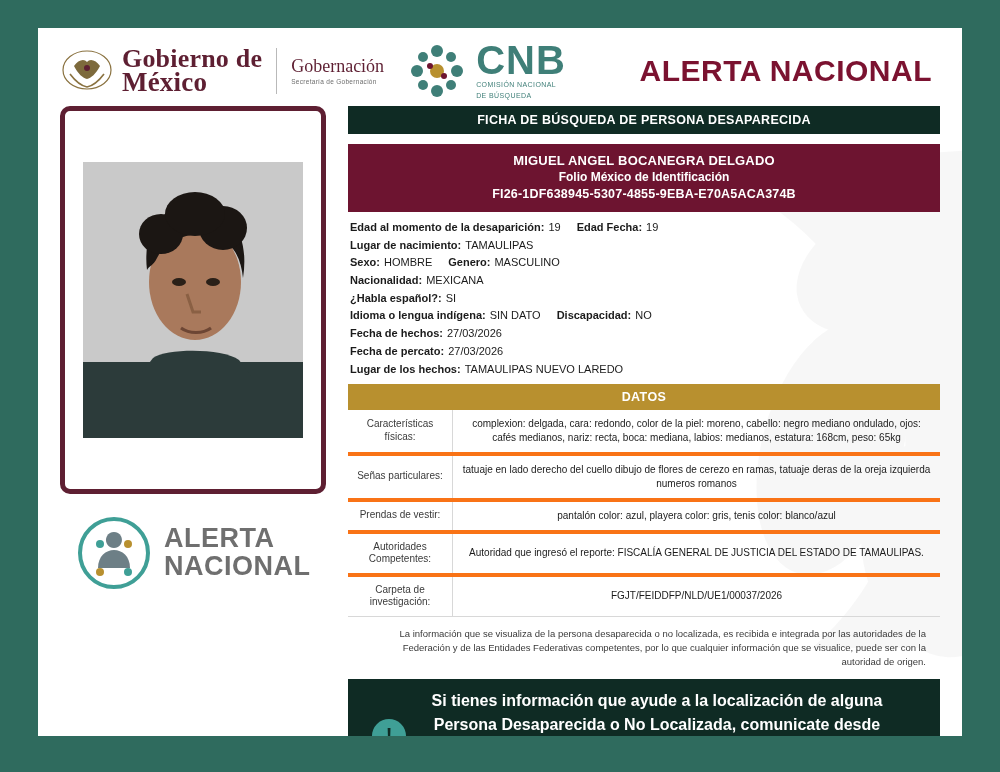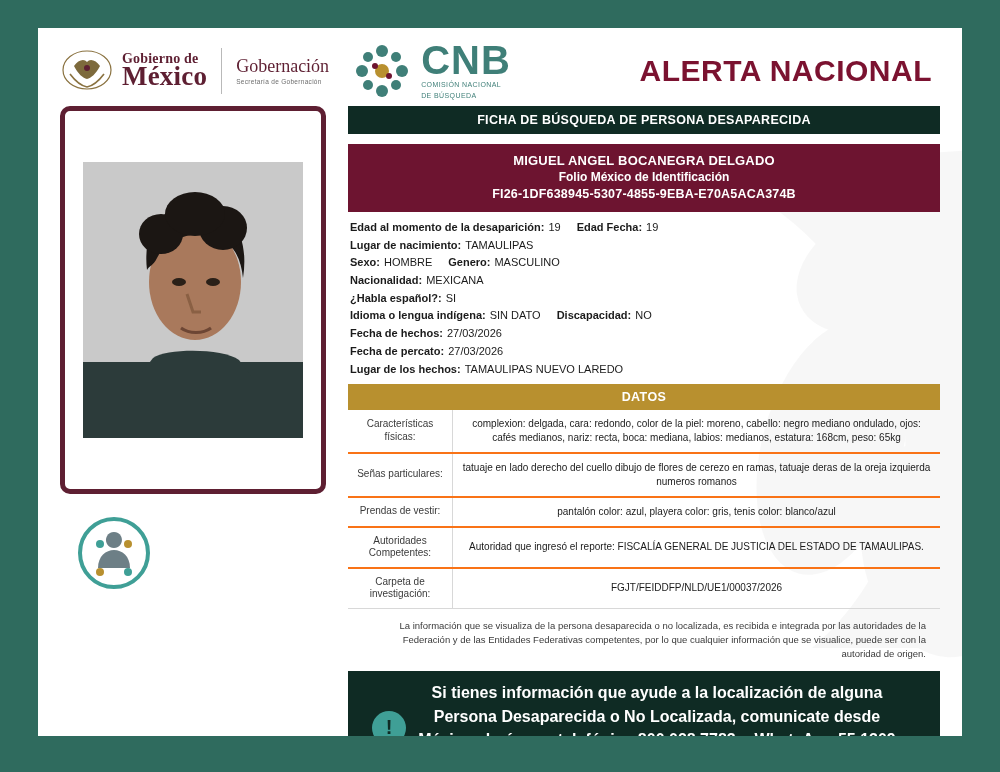--- a/index.html
+++ b/index.html
@@ -44,21 +44,21 @@
     width: 54px;
     height: 46px;
     margin-right: 8px;
     flex: none;
   }
   .gob-text {
     line-height: 1;
   }
   .gob-line1 {
     font-family: "Liberation Serif", serif;
-    font-size: 14px;
+    font-size: 26px;
     font-weight: bold;
     color: #5e1f32;
     letter-spacing: .2px;
   }
   .gob-line2 {
     font-family: "Liberation Serif", serif;
     font-size: 27px;
     font-weight: bold;
     color: #5e1f32;
     margin-top: -3px;
@@ -234,21 +234,21 @@
     padding: 6px 4px;
     margin-top: 8px;
   }
   table.datos {
     width: 100%;
     border-collapse: collapse;
     font-size: 10px;
     color: #1b1b1b;
   }
   table.datos td {
-    border-bottom: 2px solid #f97316;
+    border-bottom: 4px solid #f97316;
     padding: 7px 6px;
     vertical-align: middle;
   }
   table.datos tr:last-child td {
     border-bottom: 1px solid #d8d8d8;
   }
   td.k {
     width: 92px;
     text-align: center;
     color: #3a3a3a;
@@ -390,20 +390,24 @@
       <div class="brand-bottom">
         <svg class="brand-mark" viewBox="0 0 76 74">
           <circle cx="38" cy="37" r="34" fill="none" stroke="#3f9f96" stroke-width="4"></circle>
           <path d="M38,16 a8,8 0 1,1 -0.1,0 Z" fill="#6d7f86"></path>
           <path d="M22,52 C22,40 30,34 38,34 C46,34 54,40 54,52 Z" fill="#6d7f86"></path>
           <circle cx="24" cy="28" r="4" fill="#3f9f96"></circle>
           <circle cx="52" cy="28" r="4" fill="#b8902f"></circle>
           <circle cx="24" cy="56" r="4" fill="#b8902f"></circle>
           <circle cx="52" cy="56" r="4" fill="#3f9f96"></circle>
         </svg>
+        <div class="brand-text">
+          <div>ALERTA</div>
+          <div>NACIONAL</div>
+        </div>
       </div>
     </div>
 
     <div class="right-col">
 
       <div class="band-dark">FICHA DE BÚSQUEDA DE PERSONA DESAPARECIDA</div>
 
       <div class="band-maroon">
         <div class="name">MIGUEL ANGEL BOCANEGRA DELGADO</div>
         <div class="folio-label">Folio México de Identificación</div>

